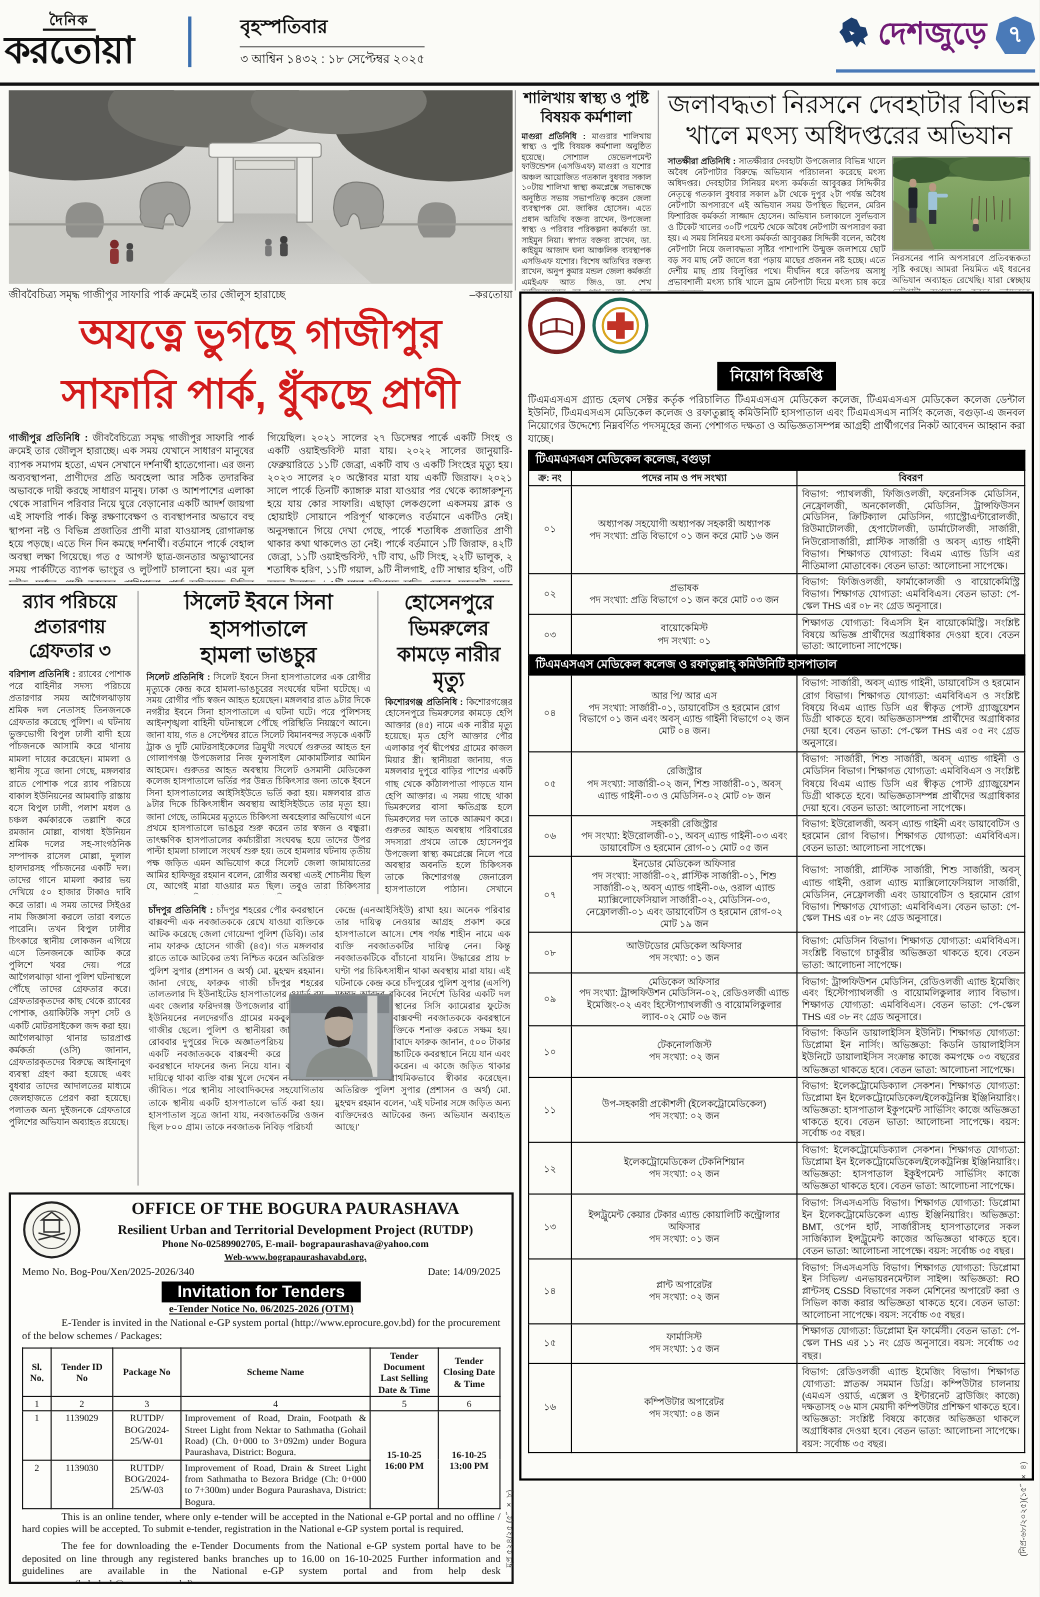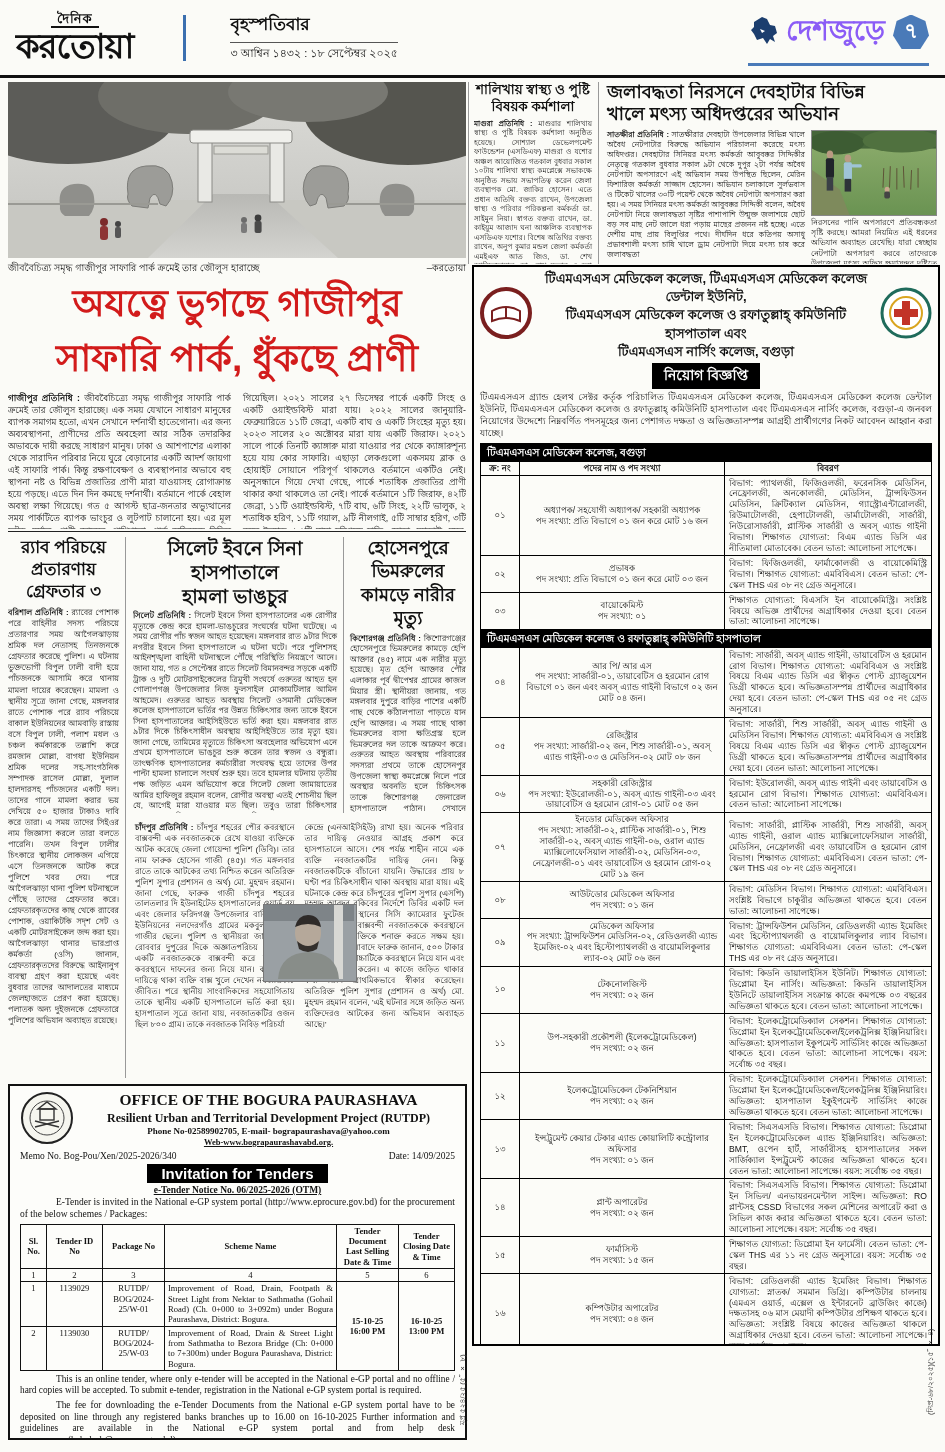--- a/index.html
+++ b/index.html
@@ -1,42 +1,42 @@
 <!DOCTYPE html>
 <html lang="bn"><head>
 <meta charset="utf-8">
 <style>
   html,body{margin:0;padding:0;background:#e8e8e4;}
   #page{position:relative;width:945px;height:1452px;background:#fbfbf7;margin:0 auto;
         font-family:"Liberation Sans","DejaVu Sans",sans-serif;color:#111;overflow:hidden;}
   
   .masthead{position:absolute;left:0;top:0;width:945px;height:78px;border-bottom:3px solid #111;
-            display:flex;align-items:center;padding:0 16px;box-sizing:border-box;background:#fbfbf7;gap:28px;}
+            display:flex;align-items:center;padding:0 4px;box-sizing:border-box;background:#fbfbf7;gap:28px;}
   .brand{display:flex;flex-direction:column;align-items:center;line-height:1;}
   .brand .tiny{font-size:13px;font-weight:bold;letter-spacing:1px;border-bottom:2px solid #111;padding:0 6px 1px;}
   .brand .big{font-size:34px;font-weight:800;letter-spacing:-1px;margin-top:1px;}
   .blue-bar{width:3px;height:46px;background:#3b6faf;margin:0 16px 0 22px;}
   .daydate .day{font-size:17px;font-weight:bold;}
   .daydate .date{font-size:11px;margin-top:3px;border-top:1px solid #555;padding-top:2px;}
   .mast-right{margin-left:auto;display:flex;align-items:center;gap:8px;border-bottom:3px solid #4a7ab8;padding-bottom:7px;}
-  .mast-right .section-name{font-size:28px;font-weight:800;color:#8b5cf6;}
+  .mast-right .section-name{font-size:28px;font-weight:800;color:#701a75;}
   .heptagon{width:36px;height:36px;background:#4a7ab8;color:#fff;display:flex;align-items:center;justify-content:center;
             font-size:21px;font-weight:800;
             clip-path:polygon(50% 0%,90% 18%,100% 58%,76% 96%,24% 96%,0% 58%,10% 18%);}
   
   .jtext{text-align:justify;}
   .vrule-top{position:absolute;left:468px;top:82px;height:182px;border-left:1px solid #999;}
   .hrule-mid{position:absolute;left:8px;top:531px;width:458px;border-top:1.5px solid #222;}
   
   .top-right{position:absolute;left:474px;top:82px;width:463px;height:182px;display:flex;overflow:hidden;}
   .workshop{width:118px;padding-right:6px;border-right:1px solid #999;}
   .workshop h3{margin:0 0 3px;font-size:13.5px;line-height:1.25;text-align:center;}
   .workshop .body{font-size:7.3px;line-height:1.3;}
   .canal{flex:1;padding-left:8px;}
-  .canal h2{margin:0;font-size:18px;line-height:1.2;text-align:left;font-weight:700;}
+  .canal h2{margin:0;font-size:23px;line-height:1.2;text-align:center;font-weight:400;}
   .canal-row{display:flex;gap:6px;margin-top:5px;}
   .canal-body{width:198px;font-size:7.6px;line-height:1.32;}
   .canal-photo-wrap{flex:1;}
   .canal-photo{width:100%;height:86px;display:block;border:1px solid #888;box-sizing:border-box;}
   .canal-cap{font-size:7.8px;line-height:1.3;margin-top:2px;}
   
   .lead-photo{position:absolute;left:8px;top:82px;width:458px;height:176px;}
   .lead-photo svg{display:block;}
   .lead-cap{position:absolute;left:8px;top:261px;width:458px;display:flex;justify-content:space-between;font-size:9.5px;}
   
@@ -349,25 +349,20 @@
 
   <div class="ad">
     <div class="ad-head">
       <span>
         <svg width="52" height="52" viewBox="0 0 52 52">
           <circle cx="26" cy="26" r="24" fill="#fff" stroke="#7a1f1f" stroke-width="4"></circle>
           <path d="M12 24 q14 -8 28 0 l0 10 q-14 -6 -28 0 z" fill="#fff" stroke="#7a1f1f" stroke-width="2"></path>
           <line x1="26" y1="20" x2="26" y2="32" stroke="#7a1f1f" stroke-width="2"></line>
         </svg>
       </span>
-      <div class="ad-head-center">
-        <div>টিএমএসএস মেডিকেল কলেজ, টিএমএসএস মেডিকেল কলেজ ডেন্টাল ইউনিট,</div>
-        <div>টিএমএসএস মেডিকেল কলেজ ও রফাতুল্লাহ্ কমিউনিটি হাসপাতাল এবং</div>
-        <div>টিএমএসএস নার্সিং কলেজ, বগুড়া</div>
-      </div>
       <span>
         <svg width="52" height="52" viewBox="0 0 52 52">
           <circle cx="26" cy="26" r="24" fill="#fff" stroke="#1f6b5b" stroke-width="3"></circle>
           <circle cx="26" cy="26" r="16" fill="none" stroke="#d9a520" stroke-width="2"></circle>
           <rect x="22" y="14" width="8" height="24" fill="#c23327"></rect>
           <rect x="14" y="22" width="24" height="8" fill="#c23327"></rect>
         </svg>
       </span>
     </div>
     <div class="ad-title-wrap"><span class="ad-title">নিয়োগ বিজ্ঞপ্তি</span></div>

